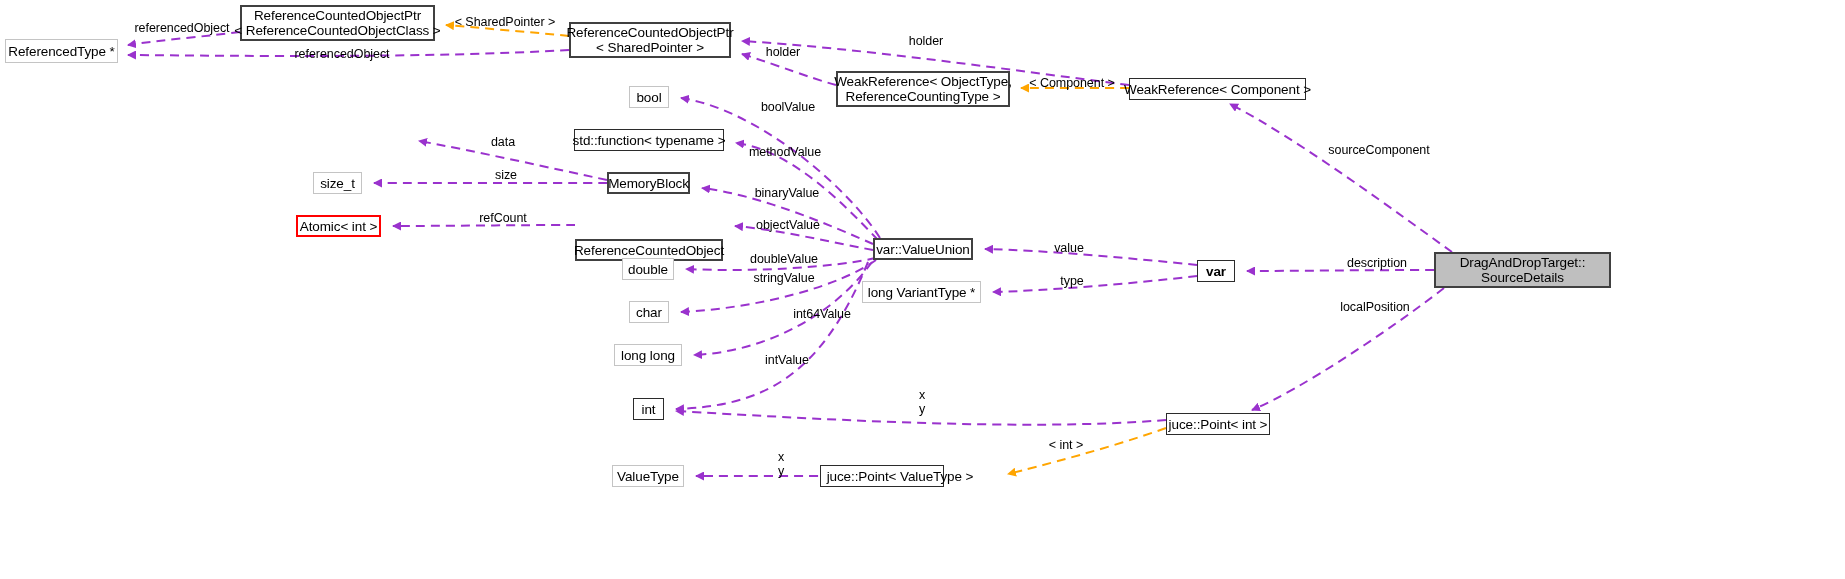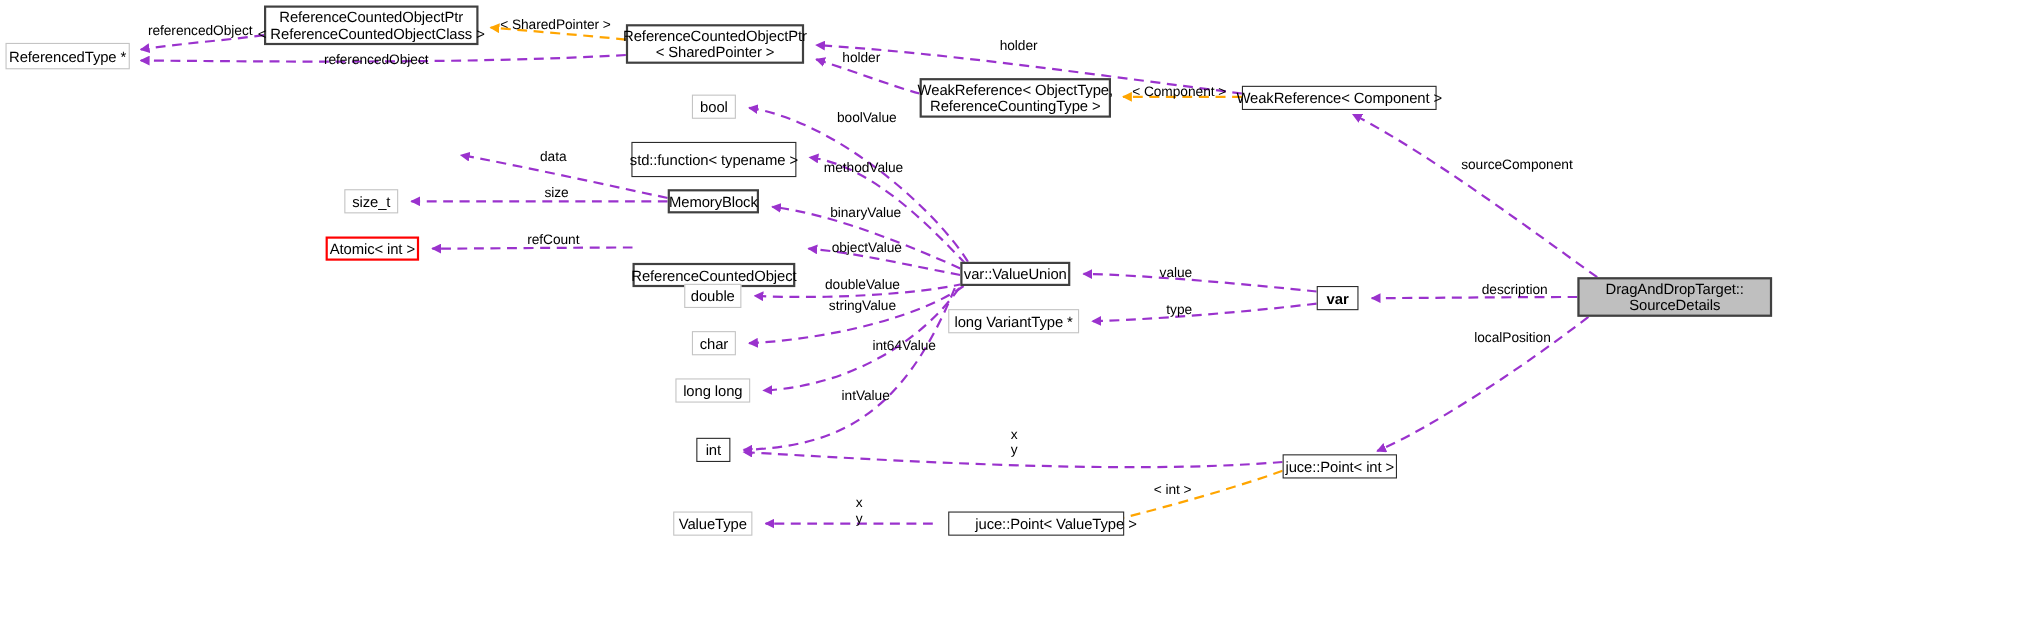--- a/index.html
+++ b/index.html
@@ -129,21 +129,21 @@
 &lt; SharedPointer &gt;</div>
 
   <div class="node thick" style="left:836px;top:71px;width:174px;height:36px;">WeakReference&lt; ObjectType,
 ReferenceCountingType &gt;</div>
 
   <div class="node normal" style="left:1129px;top:78px;width:177px;height:22px;">WeakReference&lt; Component &gt;</div>
 
   <div class="node thin" style="left:629px;top:86px;width:40px;height:22px;">bool</div>
 
 
-  <div class="node normal" style="left:574px;top:129px;width:150px;height:32px;">std::function&lt; typename &gt;</div>
+  <div class="node normal" style="left:574px;top:129px;width:150px;height:22px;">std::function&lt; typename &gt;</div>
 
   <div class="node thin" style="left:313px;top:172px;width:49px;height:22px;">size_t</div>
 
   <div class="node thick" style="left:607px;top:172px;width:83px;height:22px;">MemoryBlock</div>
 
   <div class="node red" style="left:296px;top:215px;width:85px;height:22px;">Atomic&lt; int &gt;</div>
 
   <div class="node thick" style="left:575px;top:214px;width:148px;height:22px;margin-top:25px;">ReferenceCountedObject</div>
 
   <div class="node thick" style="left:873px;top:238px;width:100px;height:22px;">var::ValueUnion</div>
@@ -160,21 +160,21 @@
   <div class="node thin" style="left:629px;top:301px;width:40px;height:22px;">char</div>
 
   <div class="node thin" style="left:614px;top:344px;width:68px;height:22px;">long long</div>
 
   <div class="node normal" style="left:633px;top:398px;width:31px;height:22px;">int</div>
 
   <div class="node normal" style="left:1166px;top:413px;width:104px;height:22px;">juce::Point&lt; int &gt;</div>
 
   <div class="node thin" style="left:612px;top:465px;width:72px;height:22px;">ValueType</div>
 
-  <div class="node normal" style="left:862px;top:465px;width:160px;height:22px;padding-left:36px;">juce::Point&lt; ValueType &gt;</div>
+  <div class="node normal" style="left:820px;top:465px;width:124px;height:22px;padding-left:36px;">juce::Point&lt; ValueType &gt;</div>
 
   <div class="elabel" style="left:130px;top:21px;width:104px;">referencedObject</div>
 
   <div class="elabel" style="left:450px;top:15px;width:110px;">&lt; SharedPointer &gt;</div>
 
   <div class="elabel" style="left:290px;top:47px;width:104px;">referencedObject</div>
 
   <div class="elabel" style="left:760px;top:45px;width:46px;">holder</div>
 
   <div class="elabel" style="left:903px;top:34px;width:46px;">holder</div>

